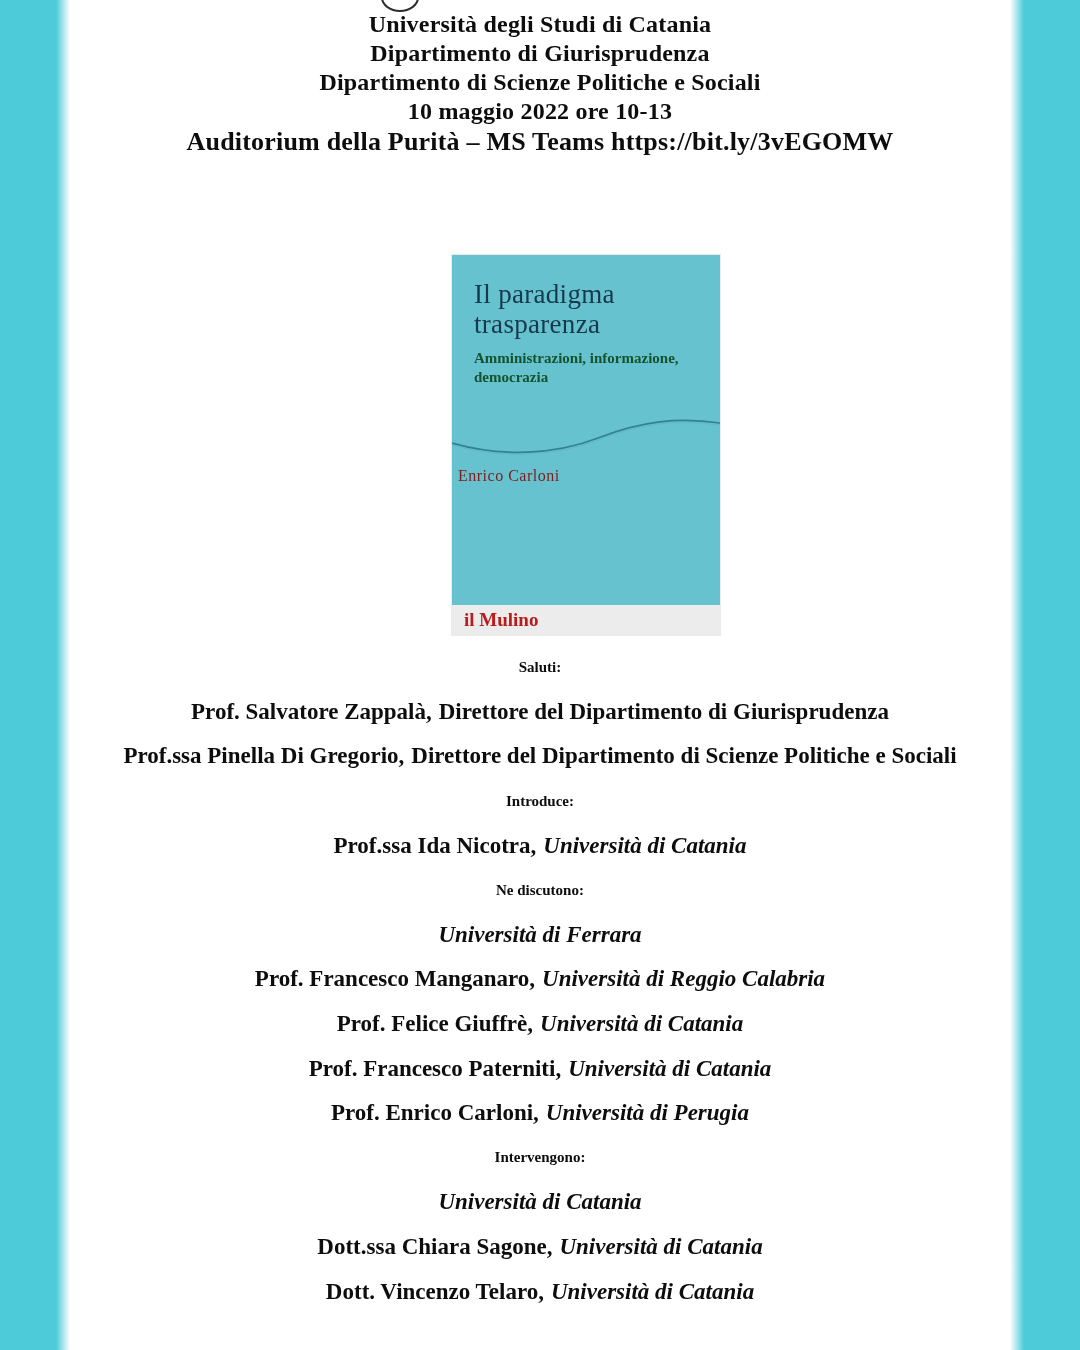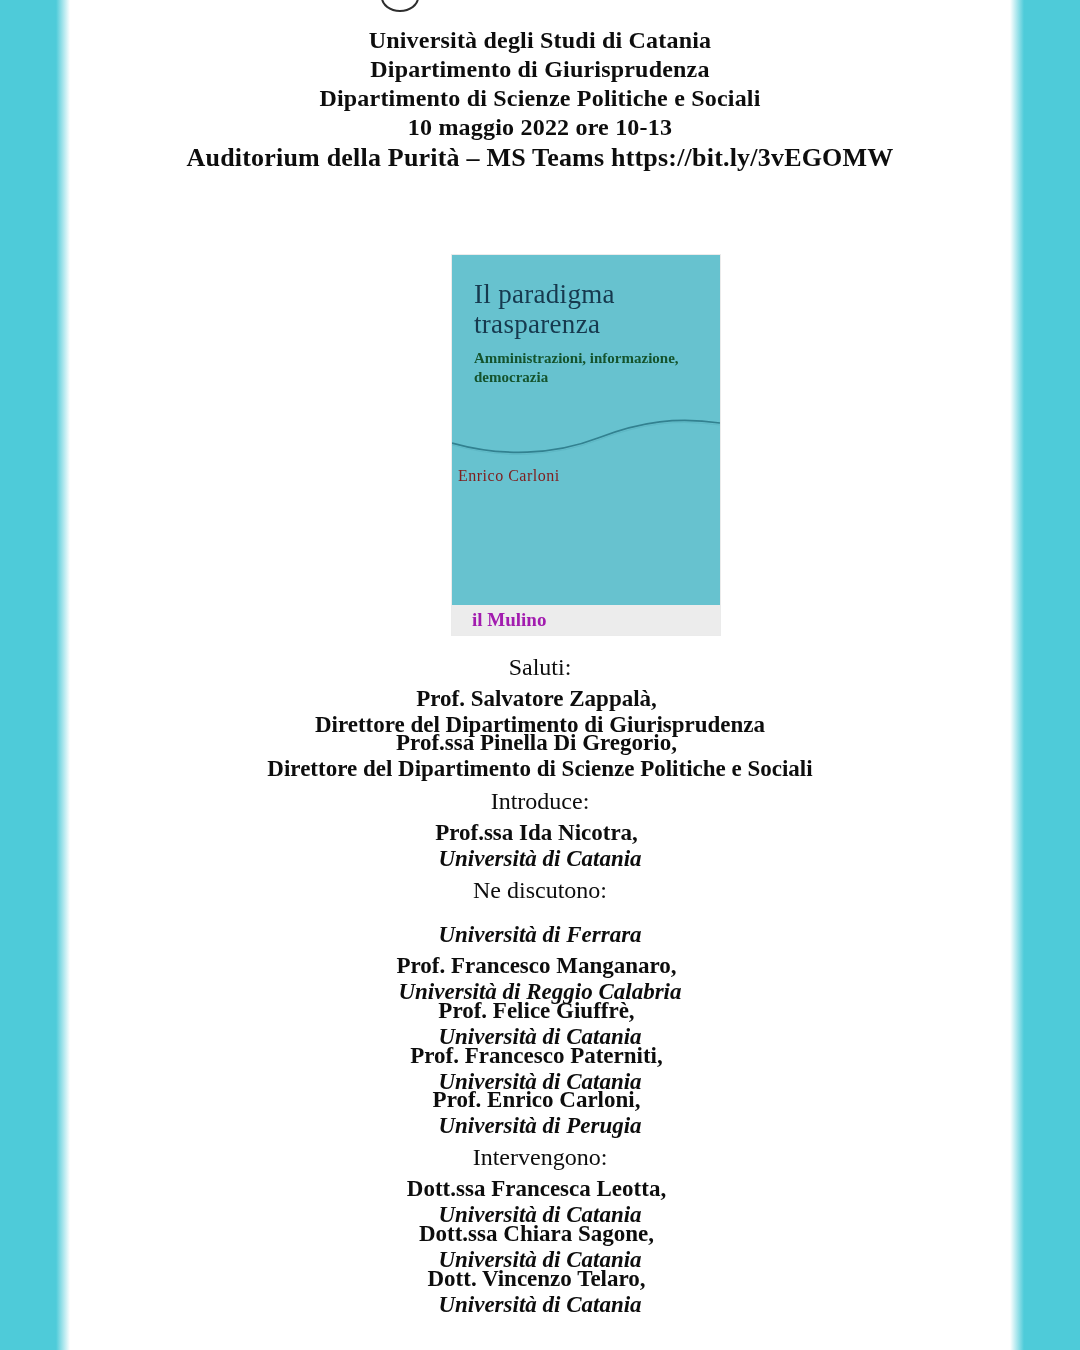--- a/index.html
+++ b/index.html
@@ -19,21 +19,21 @@
   .border-right{right:0;background:linear-gradient(to left,var(--accent) 0 56px,rgba(255,255,255,0) 70px);}
 
   
   .logo-fragment{
     position:absolute;left:381px;top:-17px;width:34px;height:25px;
     border:2.5px solid #2e2e2e;border-radius:50%;
     background:#ffffff;
   }
 
   .header{
-    position:absolute;left:70px;right:70px;top:26px;
+    position:absolute;left:70px;right:70px;top:10px;
     text-align:center;color:#0d0d0d;font-weight:bold;
   }
   .header .hline{font-size:24px;line-height:29px;letter-spacing:.2px;}
   .header .hline.venue{font-size:26px;line-height:31px;}
 
   .event-title{
     position:absolute;left:70px;right:70px;top:194px;margin:0;
     text-align:center;font-size:28px;font-weight:bold;color:#0d0d0d;
   }
 
@@ -54,35 +54,35 @@
     font-size:15px;line-height:19px;color:#14532d;font-weight:bold;
   }
   .cover-wave{position:absolute;left:0;top:150px;width:268px;height:64px;}
   .cover-author{
     position:absolute;left:6px;top:212px;
     font-size:16px;color:#7f1d1d;letter-spacing:.5px;
   }
   .cover-publisher{
     position:absolute;left:0;right:0;bottom:0;height:30px;
     background:#ececec;display:flex;align-items:center;
-    padding-left:20px;box-sizing:border-box;
-    font-size:19px;font-weight:bold;color:#a21caf;
+    padding-left:12px;box-sizing:border-box;
+    font-size:19px;font-weight:bold;color:#b91c1c;
   }
 
   
   .program{
     position:absolute;left:70px;right:70px;top:645px;
     color:#0d0d0d;
   }
   .prog-line{
     height:44.6px;display:flex;align-items:center;justify-content:center;
     white-space:nowrap;
   }
-  .prog-line.heading{font-size:24px;font-weight:normal;}
-  .prog-line.entry{font-size:23px;font-weight:bold;flex-direction:column;}
+  .prog-line.heading{font-size:15px;font-weight:bold;}
+  .prog-line.entry{font-size:23px;font-weight:bold;}
   .prog-line .pname{margin-right:7px;}
   .prog-line .aff.italic{font-style:italic;}
 </style>
 </head>
 <body style="--accent: #4ecbd9; --cover: #67c2cf;">
 
 <div class="poster">
 
   <div class="border-stripe border-left"></div>
   <div class="border-stripe border-right"></div>
@@ -147,21 +147,20 @@
       <div class="prog-line entry">
         <span class="pname">Prof. Francesco Paterniti,</span>
         <span class="aff italic">Università di Catania</span>
       </div>
       <div class="prog-line entry">
         <span class="pname">Prof. Enrico Carloni,</span>
         <span class="aff italic">Università di Perugia</span>
       </div>
       <div class="prog-line heading">Intervengono:</div>
       <div class="prog-line entry">
-        <span class="pname">Dott.ssa Francesca Leotta,</span>
         <span class="aff italic">Università di Catania</span>
       </div>
       <div class="prog-line entry">
         <span class="pname">Dott.ssa Chiara Sagone,</span>
         <span class="aff italic">Università di Catania</span>
       </div>
       <div class="prog-line entry">
         <span class="pname">Dott. Vincenzo Telaro,</span>
         <span class="aff italic">Università di Catania</span>
       </div>

